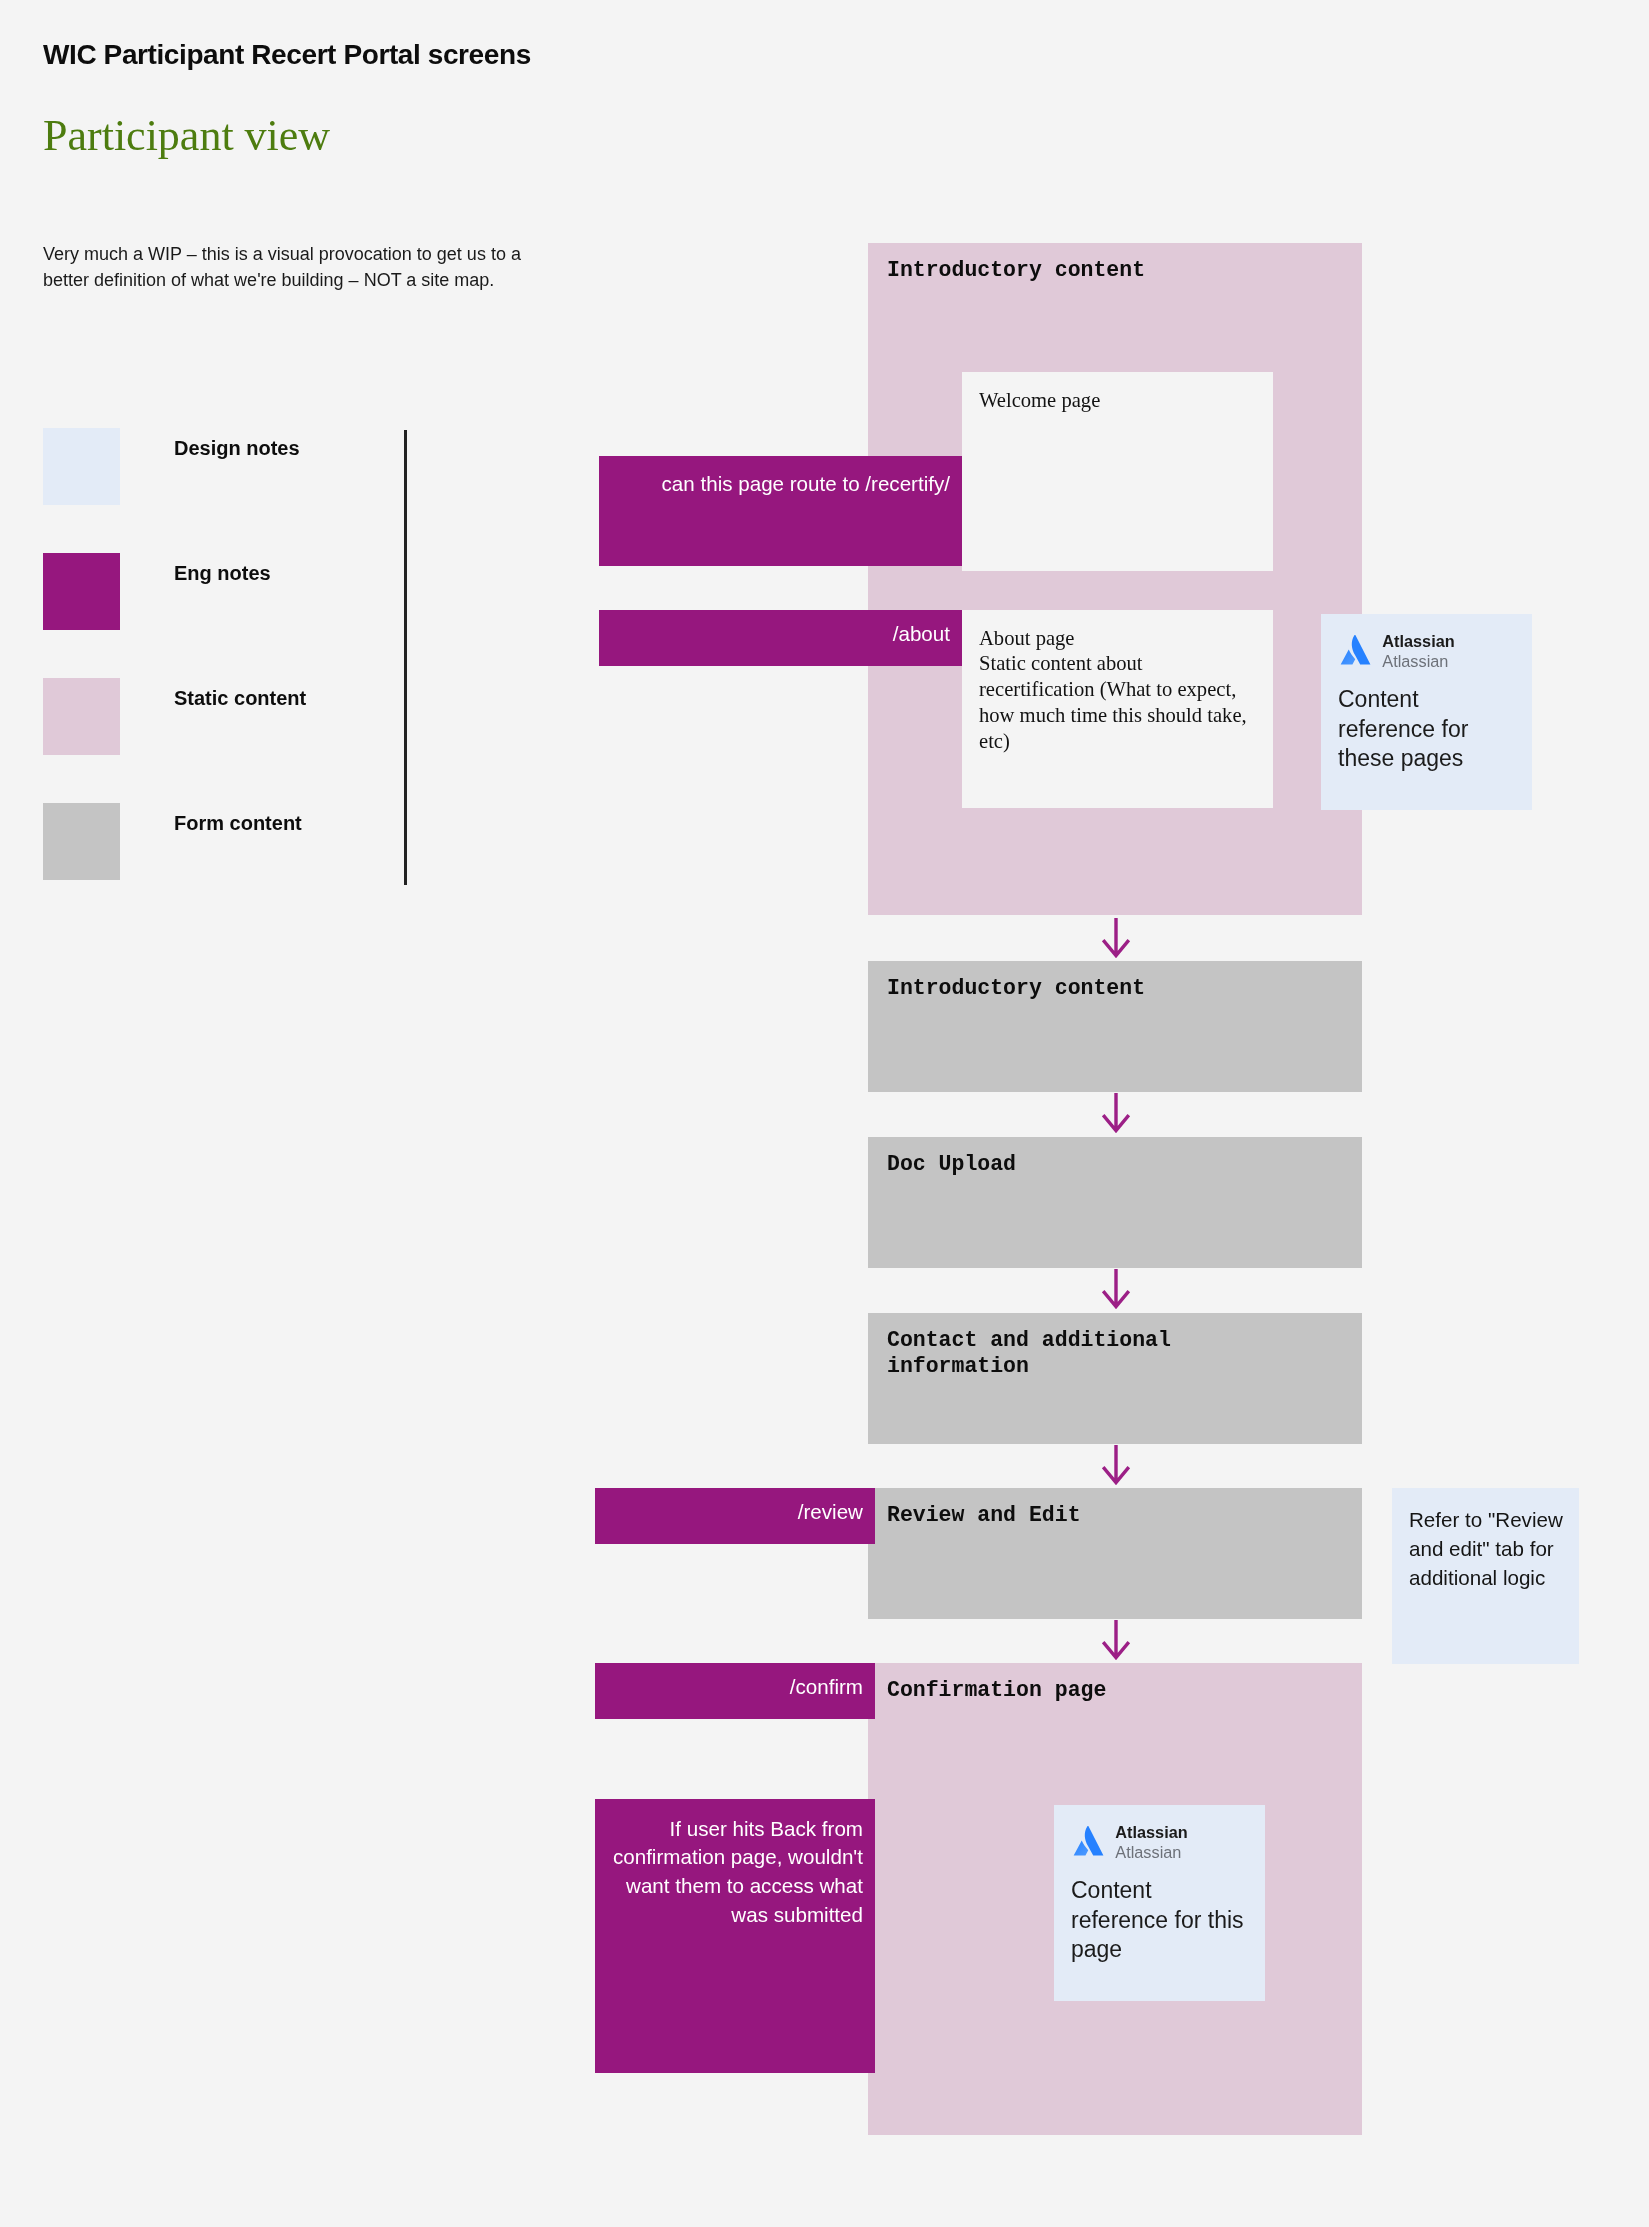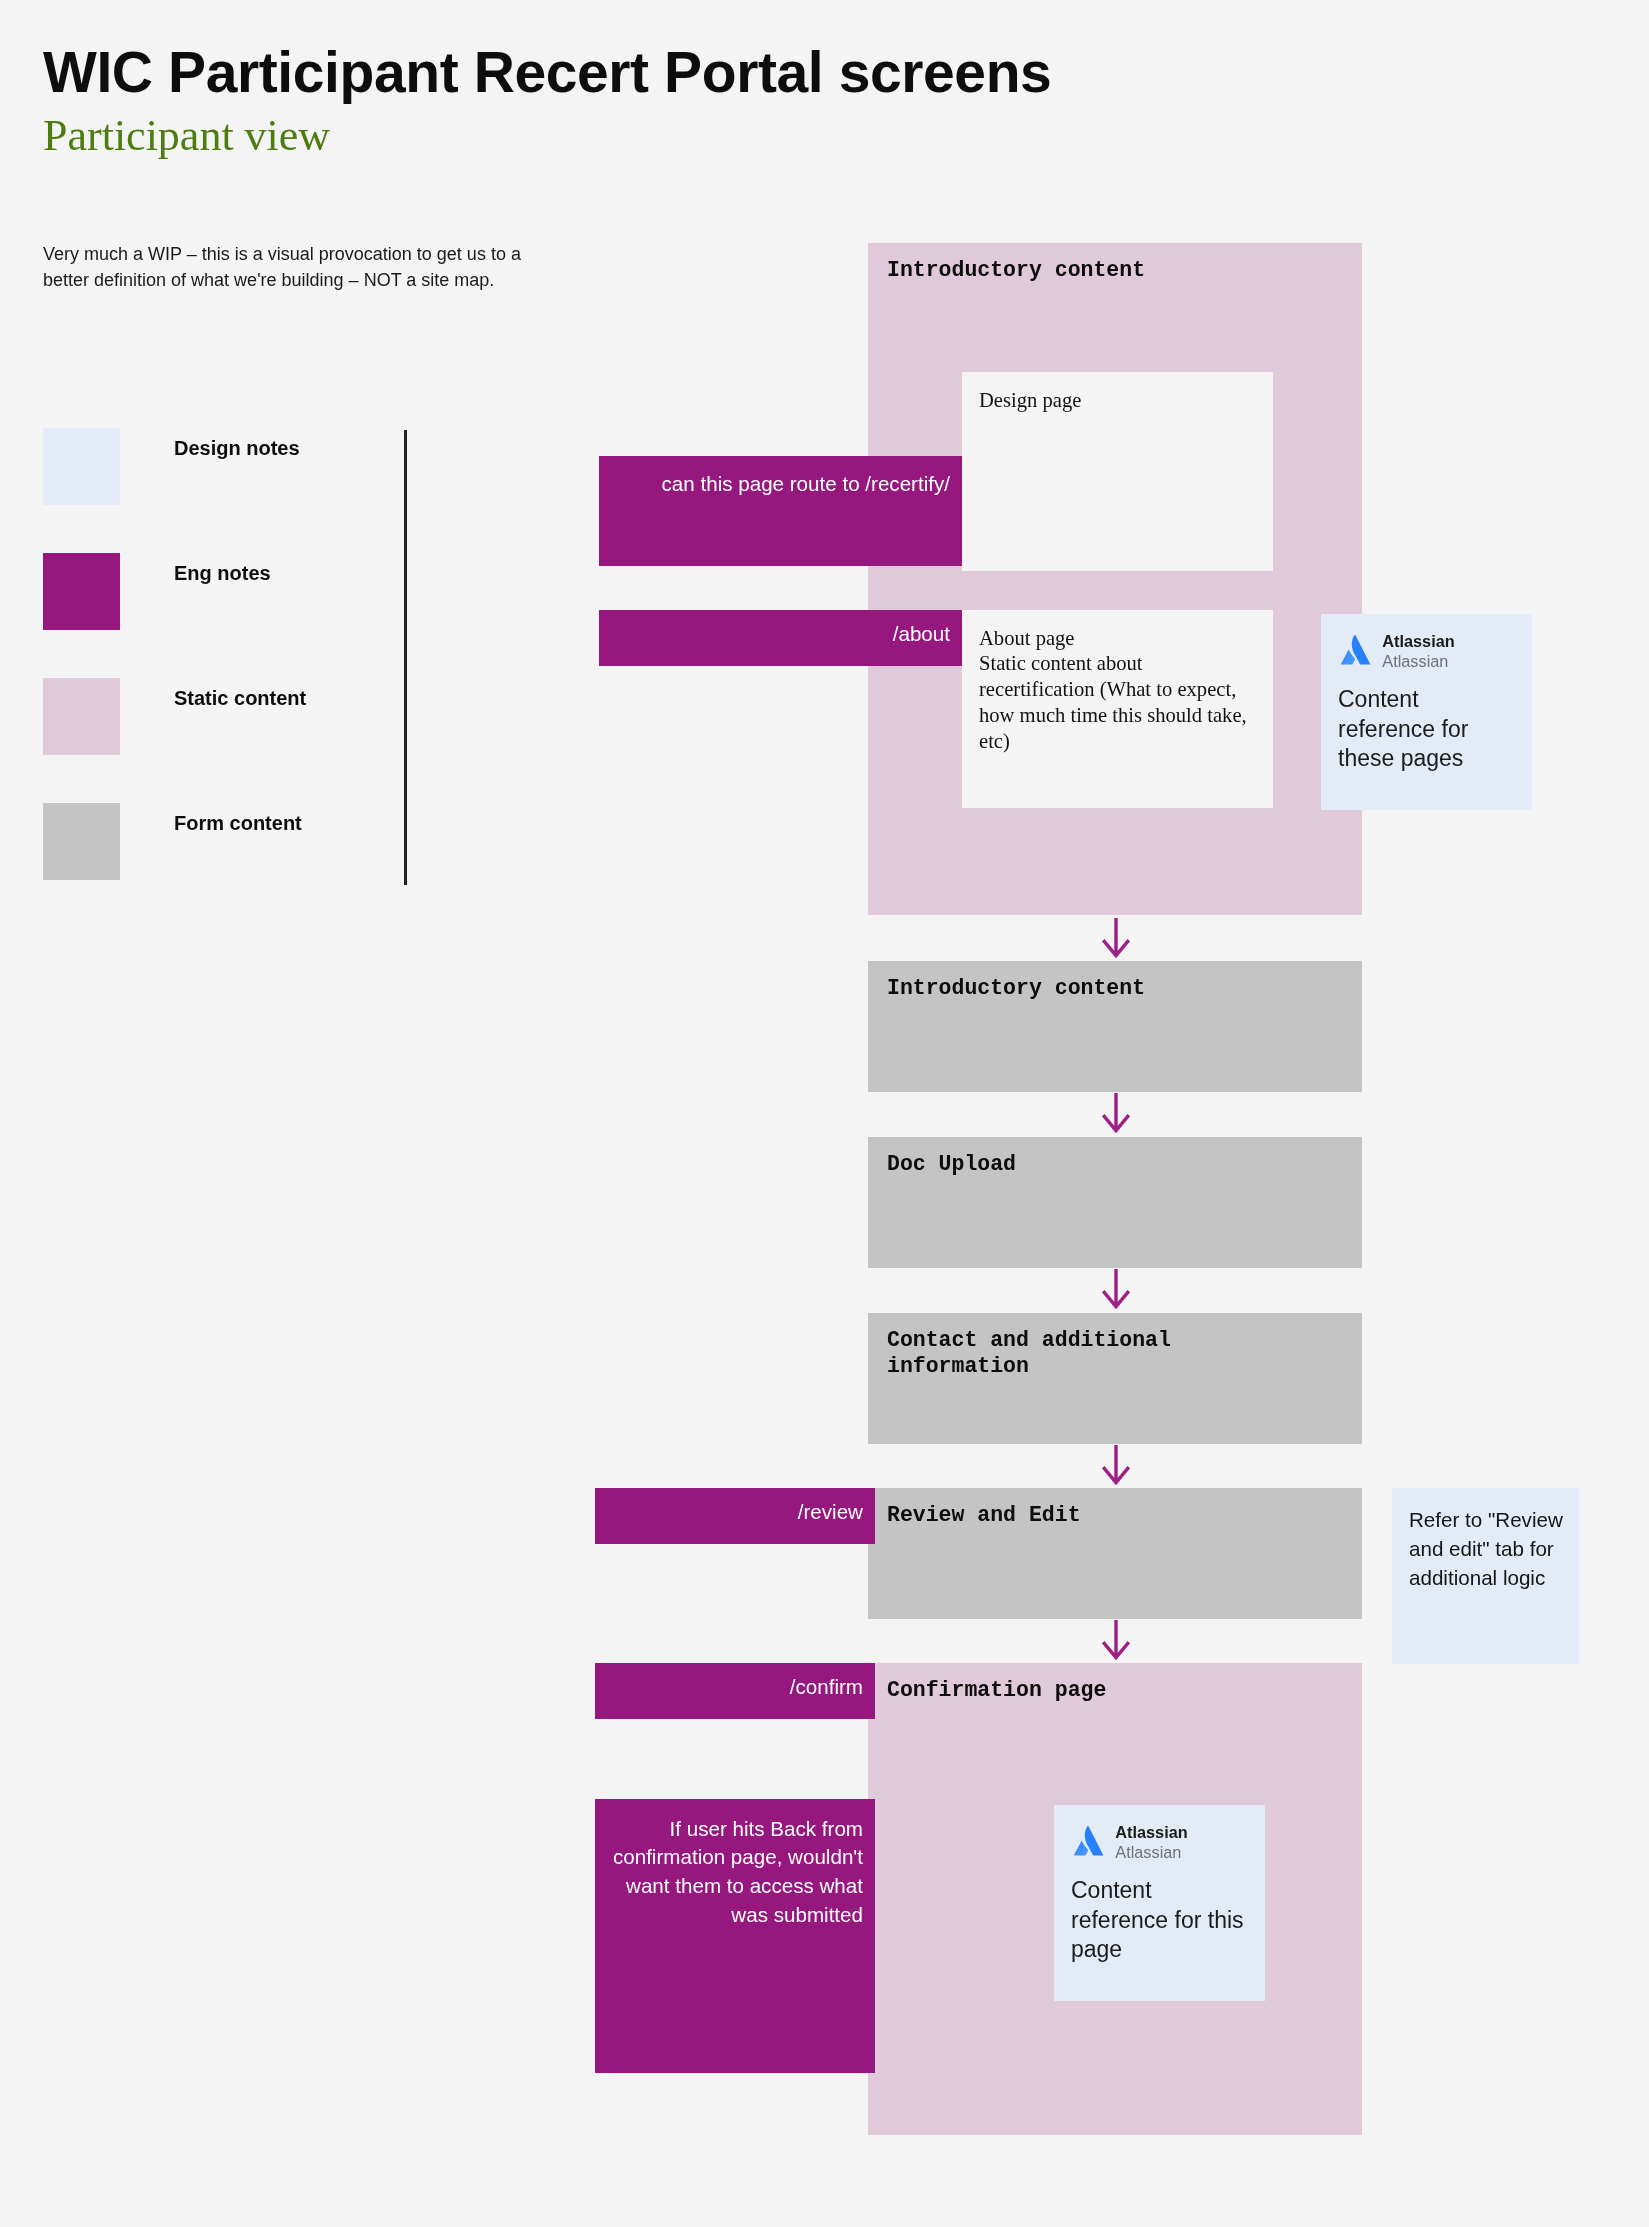--- a/index.html
+++ b/index.html
@@ -17,21 +17,21 @@
   .canvas {
     position: absolute;
     inset: 0;
     background: #f4f4f4;
   }
   
   .title {
     position: absolute;
     left: 43px;
     top: 39px;
-    font-size: 57px;
+    font-size: 28px;
     font-weight: 800;
     letter-spacing: -0.4px;
     color: #0d0d0d;
     white-space: nowrap;
   }
   .subtitle {
     position: absolute;
     left: 43px;
     top: 110px;
     font-family: "Liberation Serif", serif;
@@ -209,21 +209,21 @@
       <div class="legend-label">Form content</div>
     </div>
   </div>
   <div class="legend-divider"></div>
 
   <div class="box static-container" style="left:868px; top:243px; width:494px; height:672px;">
     <div class="box-title">Introductory content</div>
   </div>
 
   <div class="page-card" style="left:962px; top:372px; width:311px; height:199px;">
-    <span>Design page</span>
+    <span>Welcome page</span>
   </div>
 
   <div class="eng-note" style="left:599px; top:456px; width:363px; height:110px;">can this page route to /recertify/</div>
 
   <div class="eng-note" style="left:599px; top:610px; width:363px; height:56px; padding-top:10.3px;">/about</div>
 
   <div class="page-card" style="left:962px; top:610px; width:311px; height:198px;">
     <b>About page</b><br>
     <span>Static content about recertification (What to expect, how much time this should take, etc)</span>
   </div>

